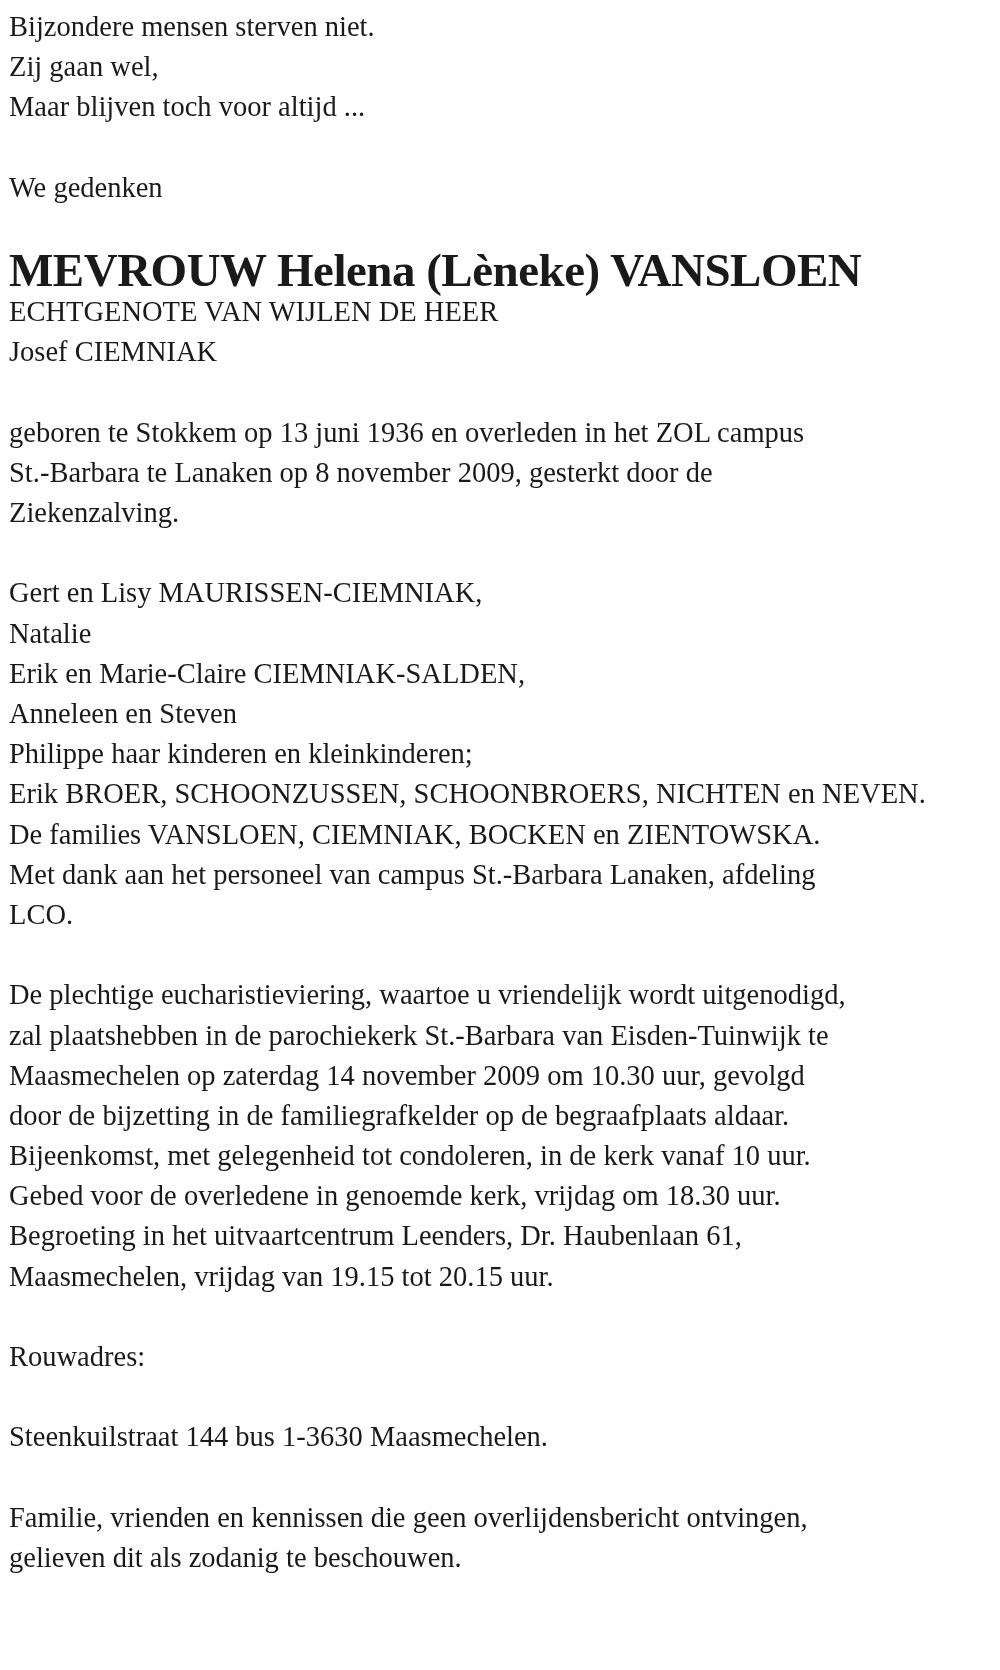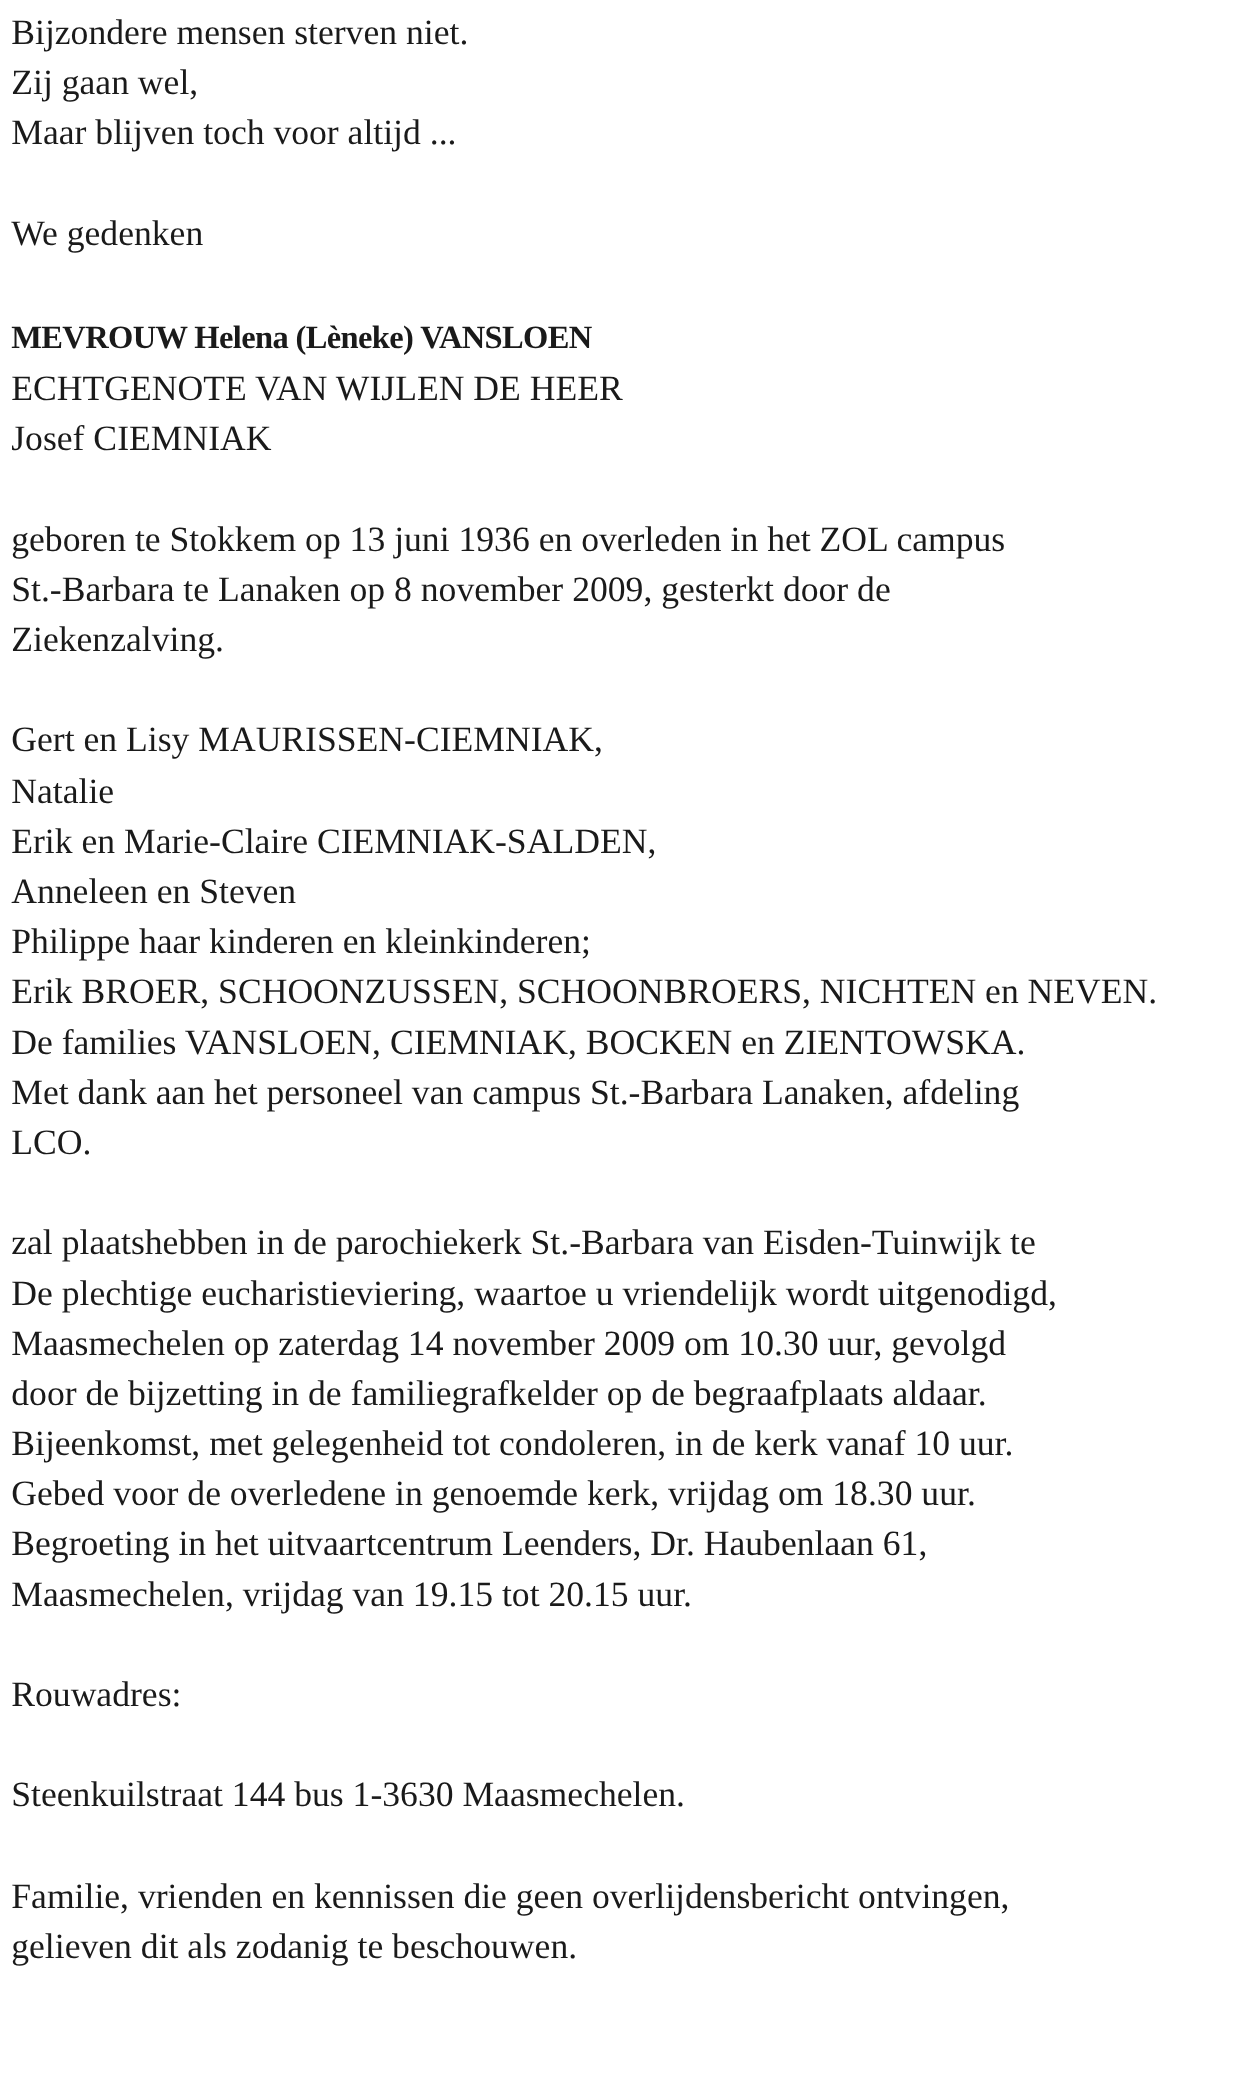--- a/index.html
+++ b/index.html
@@ -27,21 +27,21 @@
     height: 40.2px;
     line-height: 40.2px;
     white-space: nowrap;
   }
   .line.blank {
     
   }
   .heading {
     height: 44px;
     line-height: 44px;
-    font-size: 26px;
+    font-size: 47px;
     font-weight: 700;
     letter-spacing: -0.5px;
     white-space: nowrap;
   }
 </style>
 </head>
 <body>
 
 <div class="doc" style="color: rgb(26, 26, 26);">
     <div class="line">Bijzondere mensen sterven niet.</div>
@@ -61,22 +61,22 @@
     <div class="line">Gert en Lisy MAURISSEN-CIEMNIAK,</div>
     <div class="line">Natalie</div>
     <div class="line">Erik en Marie-Claire CIEMNIAK-SALDEN,</div>
     <div class="line">Anneleen en Steven</div>
     <div class="line">Philippe haar kinderen en kleinkinderen;</div>
     <div class="line">Erik BROER, SCHOONZUSSEN, SCHOONBROERS, NICHTEN en NEVEN.</div>
     <div class="line">De families VANSLOEN, CIEMNIAK, BOCKEN en ZIENTOWSKA.</div>
     <div class="line">Met dank aan het personeel van campus St.-Barbara Lanaken, afdeling</div>
     <div class="line">LCO.</div>
     <div class="line blank"></div>
+    <div class="line">De plechtige eucharistieviering, waartoe u vriendelijk wordt uitgenodigd,</div>
     <div class="line">zal plaatshebben in de parochiekerk St.-Barbara van Eisden-Tuinwijk te</div>
-    <div class="line">De plechtige eucharistieviering, waartoe u vriendelijk wordt uitgenodigd,</div>
     <div class="line">Maasmechelen op zaterdag 14 november 2009 om 10.30 uur, gevolgd</div>
     <div class="line">door de bijzetting in de familiegrafkelder op de begraafplaats aldaar.</div>
     <div class="line">Bijeenkomst, met gelegenheid tot condoleren, in de kerk vanaf 10 uur.</div>
     <div class="line">Gebed voor de overledene in genoemde kerk, vrijdag om 18.30 uur.</div>
     <div class="line">Begroeting in het uitvaartcentrum Leenders, Dr. Haubenlaan 61,</div>
     <div class="line">Maasmechelen, vrijdag van 19.15 tot 20.15 uur.</div>
     <div class="line blank"></div>
     <div class="line">Rouwadres:</div>
     <div class="line blank"></div>
     <div class="line">Steenkuilstraat 144 bus 1-3630 Maasmechelen.</div>

